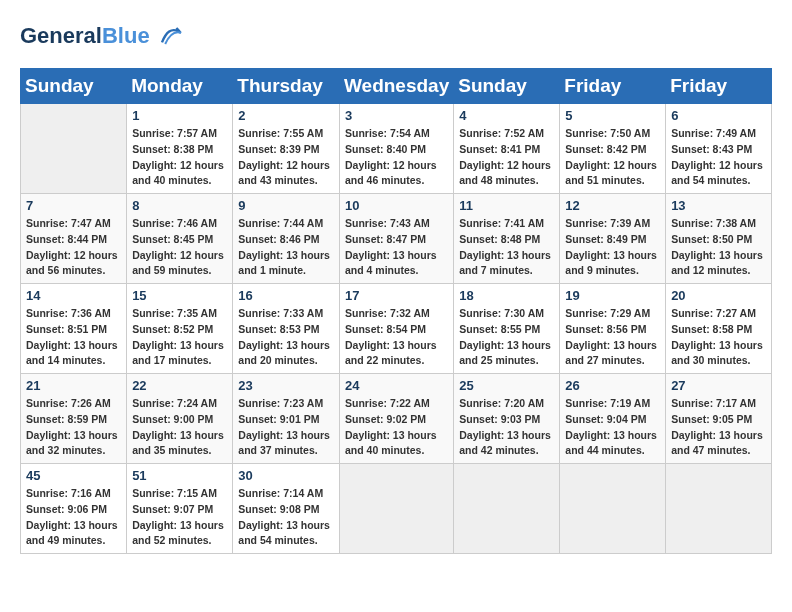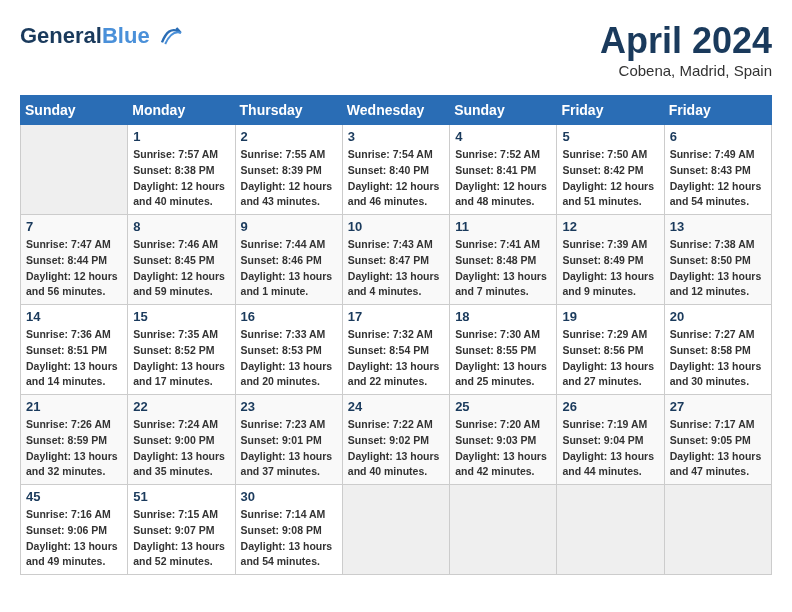--- a/index.html
+++ b/index.html
@@ -49,21 +49,21 @@
     table {
       width: 100%;
       border-collapse: collapse;
       font-size: 11px;
     }
     thead tr th {
       background: #2a6db5;
       color: #fff;
       padding: 6px 4px;
       text-align: left;
-      font-size: 14px;
+      font-size: 19px;
       font-weight: bold;
       border: 1px solid #2a6db5;
     }
     tbody tr td {
       border: 1px solid #ccc;
       vertical-align: top;
       padding: 4px 5px;
       height: 80px;
       width: 107px;
     }
@@ -105,24 +105,20 @@
             General<span>Blue</span>
           </div>
         </div>
         <svg class="logo-icon" viewBox="0 0 40 40">
           <path d="M 10 28 Q 18 8 30 14 Q 36 18 28 10" stroke="#2a6db5" stroke-width="3" fill="none"></path>
           <path d="M 14 30 Q 22 12 34 16" stroke="#4a90d9" stroke-width="2.5" fill="none"></path>
         </svg>
       </div>
     </div>
   </div>
-  <div class="title-block">
-    <div class="month-title">April 2024</div>
-    <div class="location">Cobena, Madrid, Spain</div>
-  </div>
 </div>
 
 <table>
   <thead>
     <tr id="header-row">
         <th>Sunday</th>
         <th>Monday</th>
         <th>Thursday</th>
         <th>Wednesday</th>
         <th>Sunday</th>

